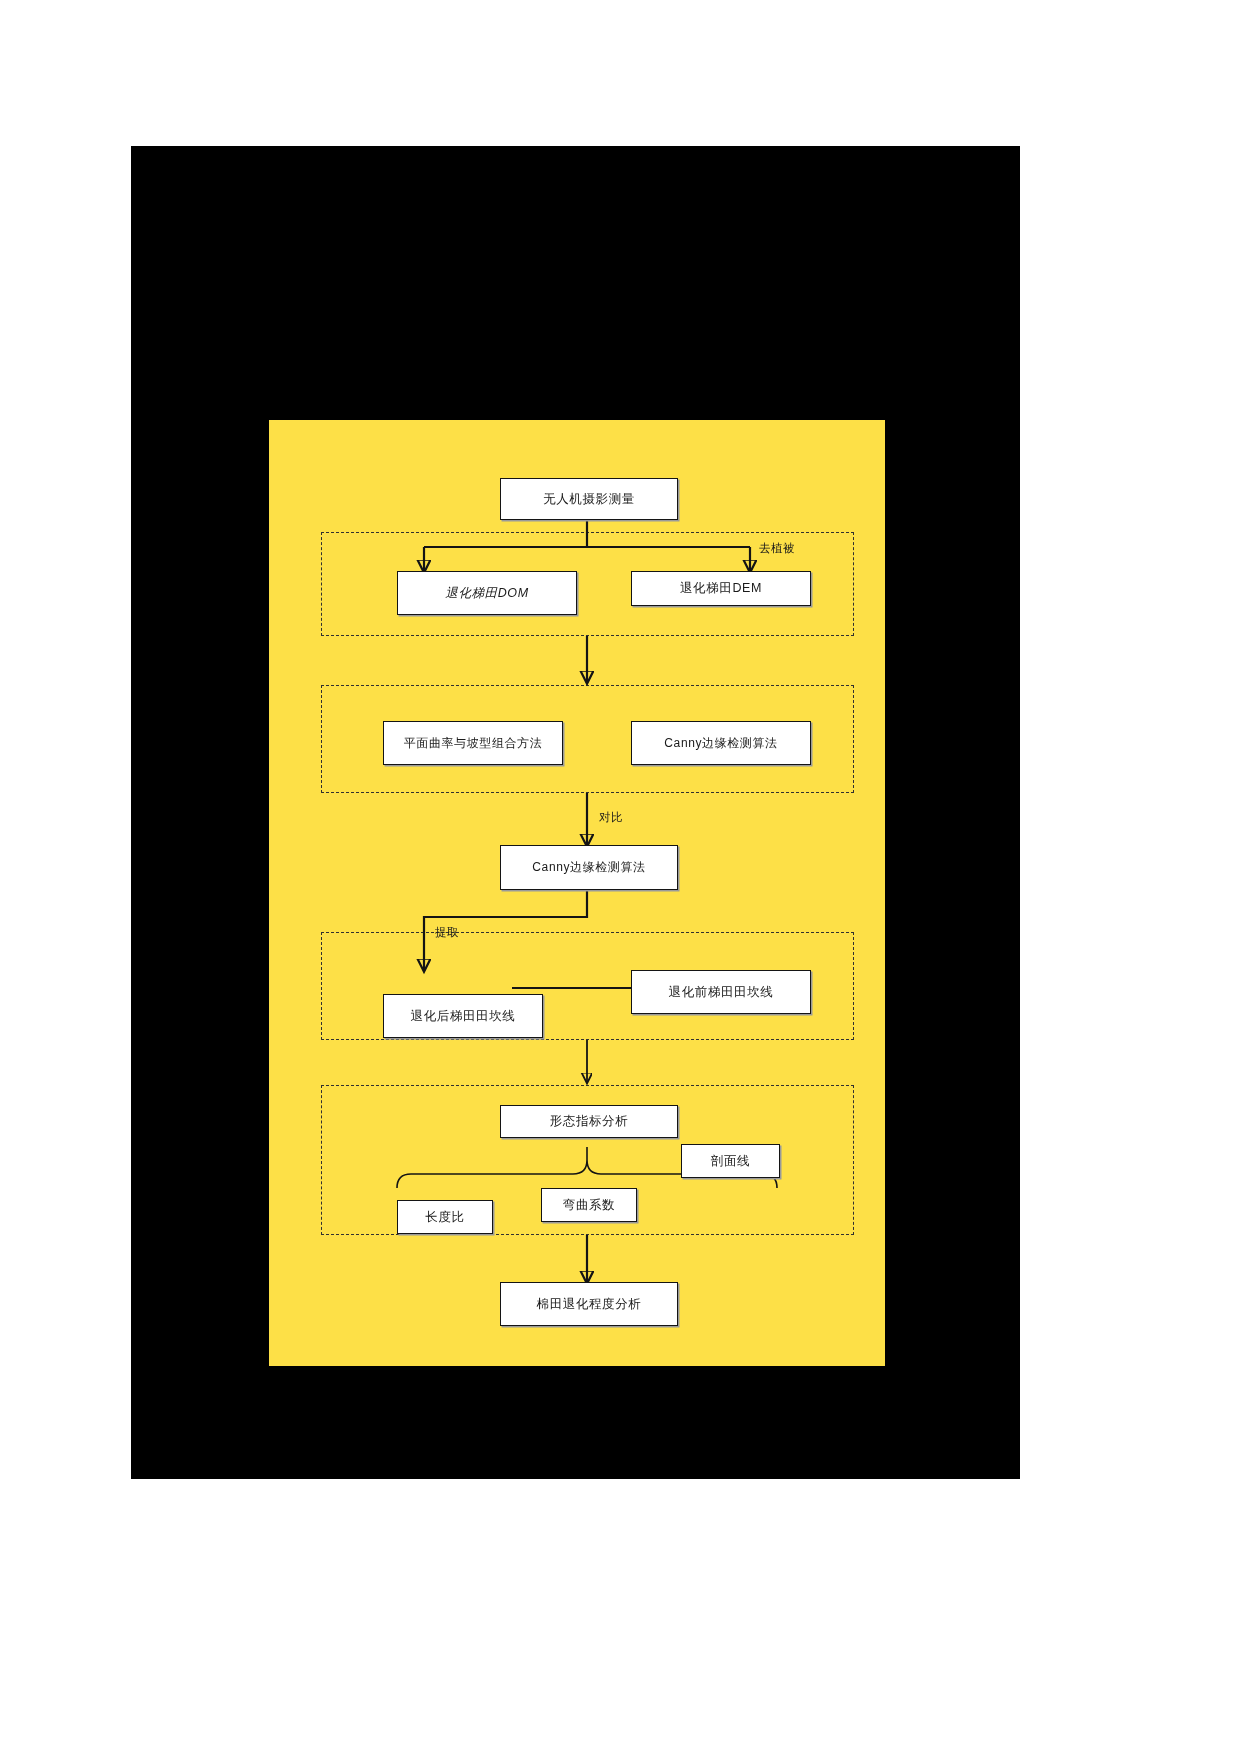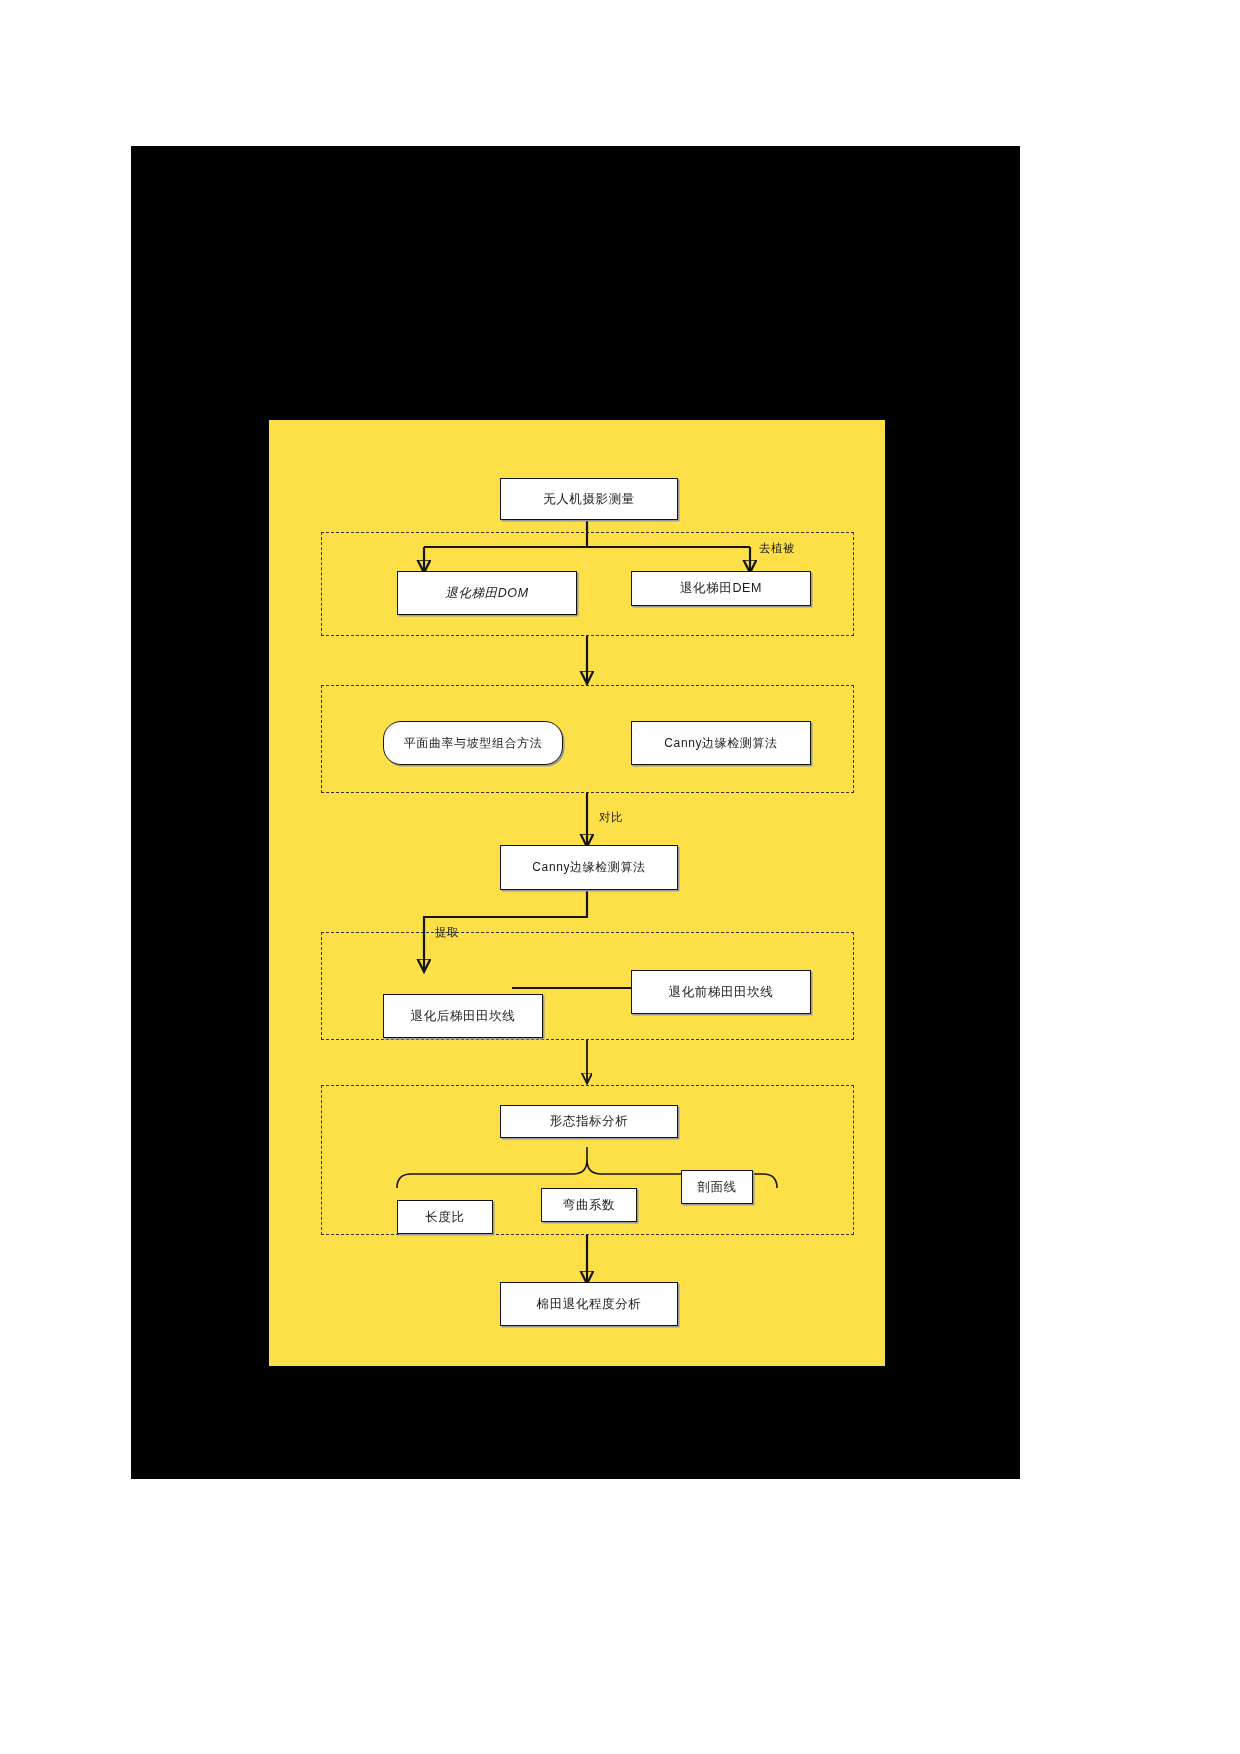--- a/index.html
+++ b/index.html
@@ -80,37 +80,37 @@
 
       <line x1="318" y1="815" x2="318" y2="862" stroke-width="2.2" marker-end="url(#ah)"></line>
     </svg>
 
     <div class="node" style="left:231px;top:58px;width:178px;height:42px;">无人机摄影测量</div>
 
     <div class="node" style="left:128px;top:151px;width:180px;height:44px;font-style:italic;">退化梯田DOM</div>
 
     <div class="node" style="left:362px;top:151px;width:180px;height:35px;">退化梯田DEM</div>
 
-    <div class="node small" style="left:114px;top:301px;width:180px;height:44px;border-radius:18px;">平面曲率与坡型组合方法</div>
+    <div class="node small" style="left:114px;top:301px;width:180px;height:44px;">平面曲率与坡型组合方法</div>
 
     <div class="node small" style="left:362px;top:301px;width:180px;height:44px;">Canny边缘检测算法</div>
 
     <div class="node small" style="left:231px;top:425px;width:178px;height:45px;">Canny边缘检测算法</div>
 
     <div class="node" style="left:114px;top:550px;width:160px;height:44px;margin-top:24px;">退化后梯田田坎线</div>
 
     <div class="node" style="left:362px;top:550px;width:180px;height:44px;">退化前梯田田坎线</div>
 
     <div class="node" style="left:231px;top:685px;width:178px;height:33px;">形态指标分析</div>
 
     <div class="node" style="left:128px;top:780px;width:96px;height:34px;">长度比</div>
 
     <div class="node" style="left:272px;top:768px;width:96px;height:34px;">弯曲系数</div>
 
-    <div class="node" style="left:412px;top:750px;width:72px;height:34px;">剖面线</div>
+    <div class="node" style="left:412px;top:724px;width:99px;height:34px;">剖面线</div>
 
     <div class="node" style="left:231px;top:862px;width:178px;height:44px;">棉田退化程度分析</div>
 
     <div class="edge-label" style="left:490px;top:121px;">去植被</div>
     <div class="edge-label" style="left:330px;top:390px;">对比</div>
     <div class="edge-label" style="left:166px;top:505px;">提取</div>
 
   </div>
 </div>
 

